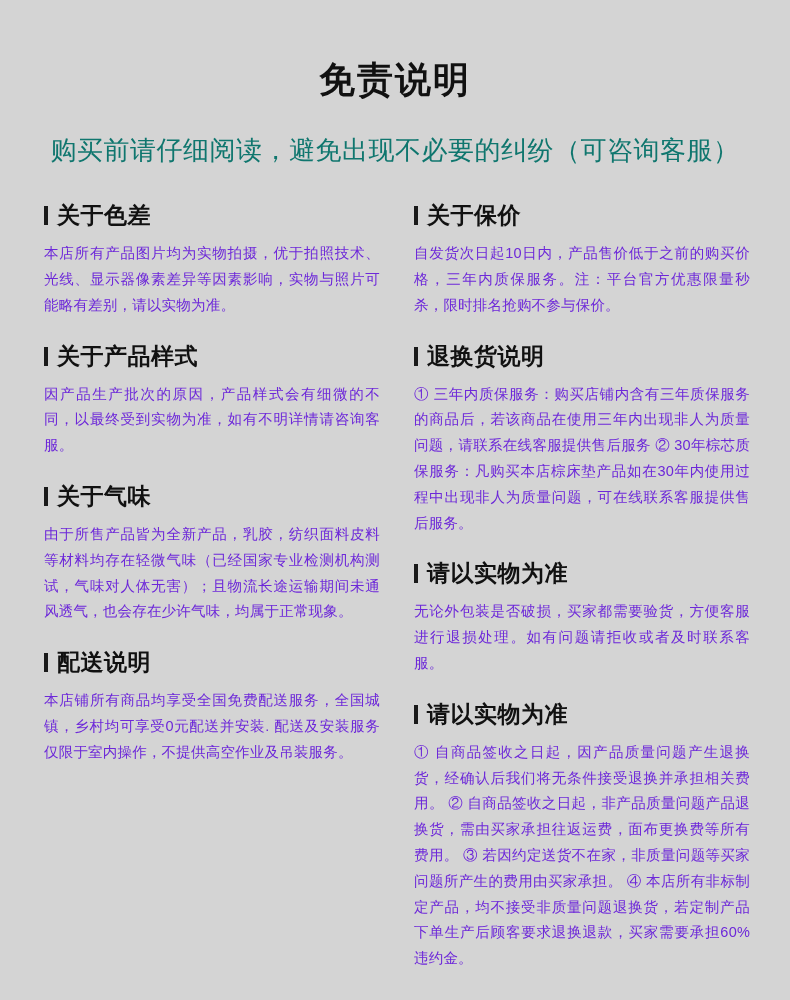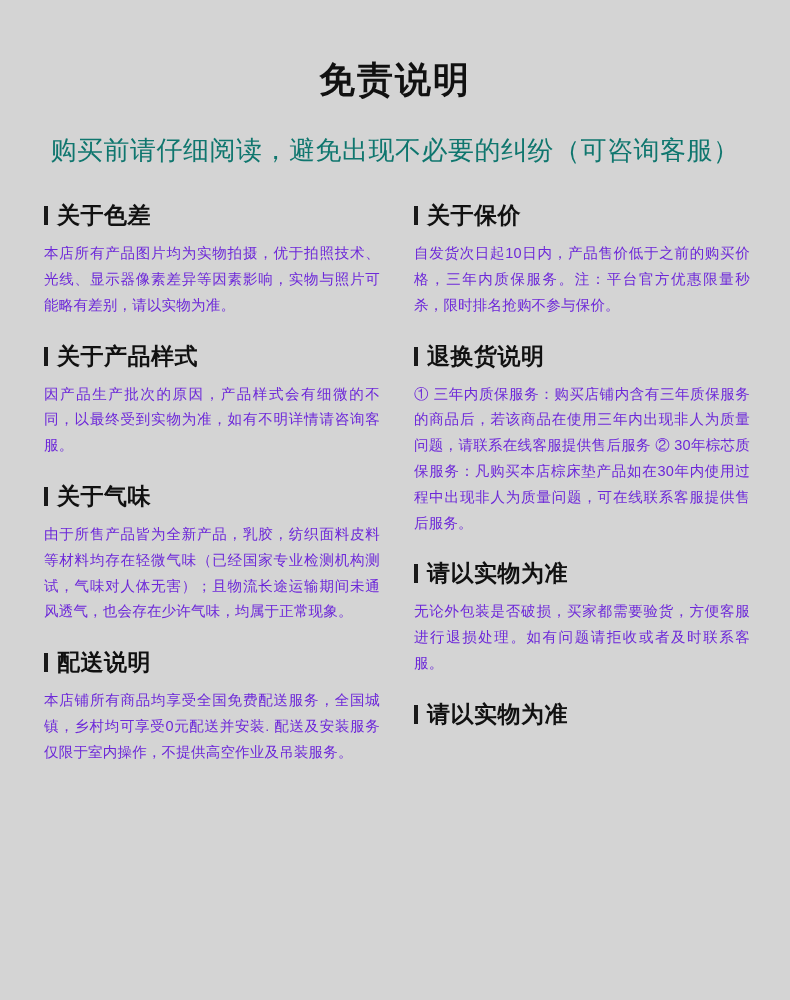--- a/index.html
+++ b/index.html
@@ -149,18 +149,22 @@
           <span>请以实物为准</span>
         </div>
         <div class="sec-body">无论外包装是否破损，买家都需要验货，方便客服进行退损处理。如有问题请拒收或者及时联系客服。</div>
       </div>
 
       <div class="section">
         <div class="sec-head">
           <span class="bar"></span>
           <span>请以实物为准</span>
         </div>
+        <div class="sec-body">① 自商品签收之日起，因产品质量问题产生退换货，经确认后我们将无条件接受退换并承担相关费用。
+② 自商品签收之日起，非产品质量问题产品退换货，需由买家承担往返运费，面布更换费等所有费用。
+③ 若因约定送货不在家，非质量问题等买家问题所产生的费用由买家承担。
+④ 本店所有非标制定产品，均不接受非质量问题退换货，若定制产品下单生产后顾客要求退换退款，买家需要承担60%违约金。</div>
       </div>
 
     </div>
 
   </div>
 </div>
 
 </body></html>

